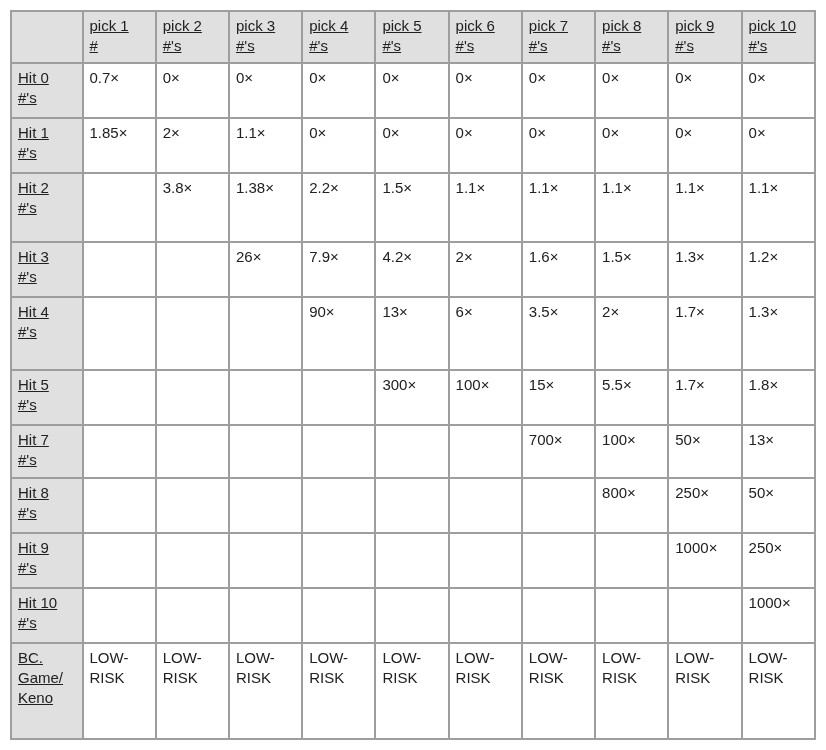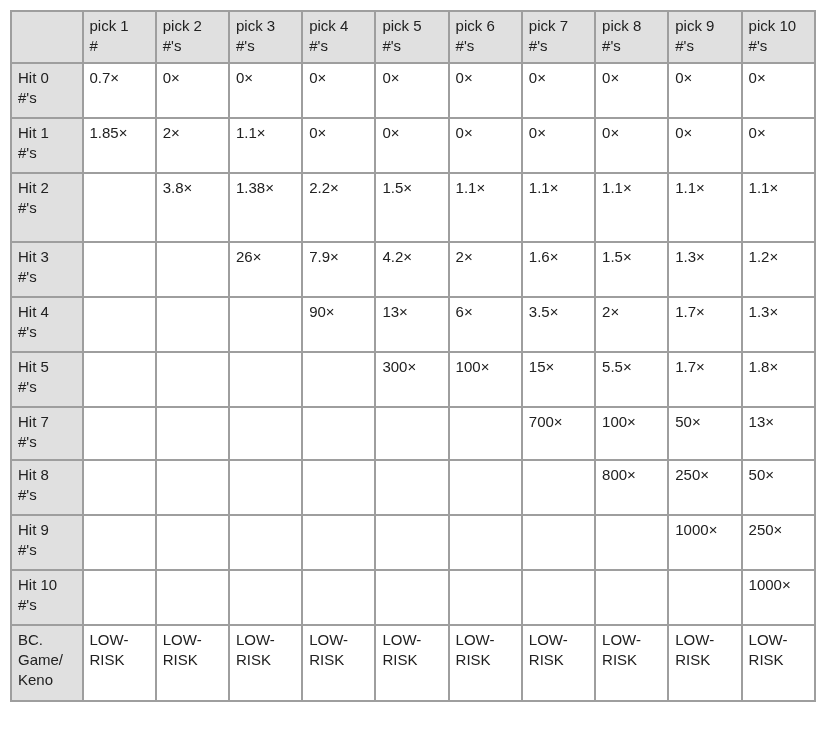--- a/index.html
+++ b/index.html
@@ -30,20 +30,21 @@
     color: var(--text-color, #212121);
     text-align: left;
     vertical-align: top;
     padding: 4px 6px;
     white-space: pre-line;
     overflow: hidden;
     box-sizing: border-box;
   }
   table.payout th {
     background: var(--header-bg, #e0e0e0);
+    text-decoration: underline;
   }
   table.payout td {
     background: var(--cell-bg, #ffffff);
   }
 </style>
 </head>
 <body style="background: rgb(255, 255, 255);">
 
 <div class="page">
   <table class="payout">
@@ -135,21 +136,21 @@
           <td></td>
           <td>26×</td>
           <td>7.9×</td>
           <td>4.2×</td>
           <td>2×</td>
           <td>1.6×</td>
           <td>1.5×</td>
           <td>1.3×</td>
           <td>1.2×</td>
         </tr>
-        <tr style="height: 55px;">
+        <tr style="height: 73px;">
           <th>Hit 4
 #'s</th>
           <td></td>
           <td></td>
           <td></td>
           <td>90×</td>
           <td>13×</td>
           <td>6×</td>
           <td>3.5×</td>
           <td>2×</td>
@@ -219,21 +220,21 @@
           <td></td>
           <td></td>
           <td></td>
           <td></td>
           <td></td>
           <td></td>
           <td></td>
           <td></td>
           <td>1000×</td>
         </tr>
-        <tr style="height: 76px; margin-top: 28px;">
+        <tr style="height: 96px; margin-top: 28px;">
           <th>BC.
 Game/
 Keno</th>
           <td>LOW-RISK</td>
           <td>LOW-RISK</td>
           <td>LOW-RISK</td>
           <td>LOW-RISK</td>
           <td>LOW-RISK</td>
           <td>LOW-RISK</td>
           <td>LOW-RISK</td>

